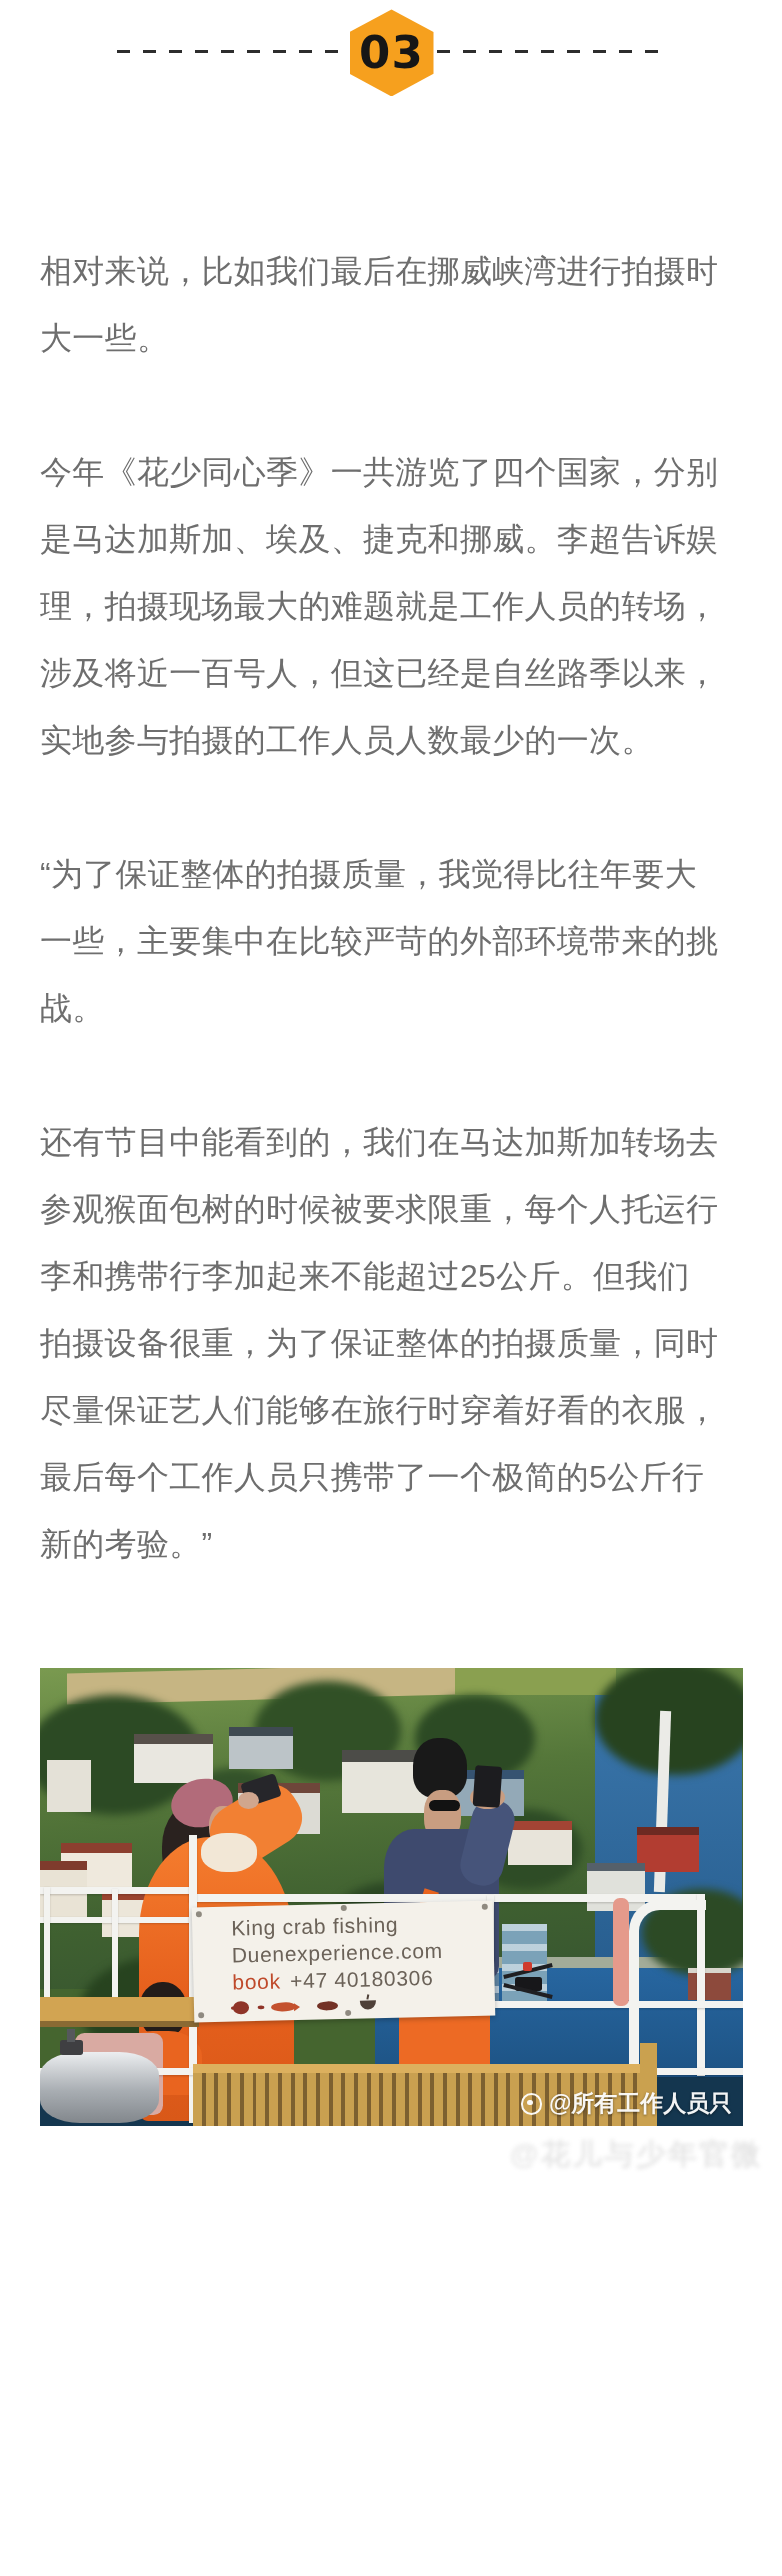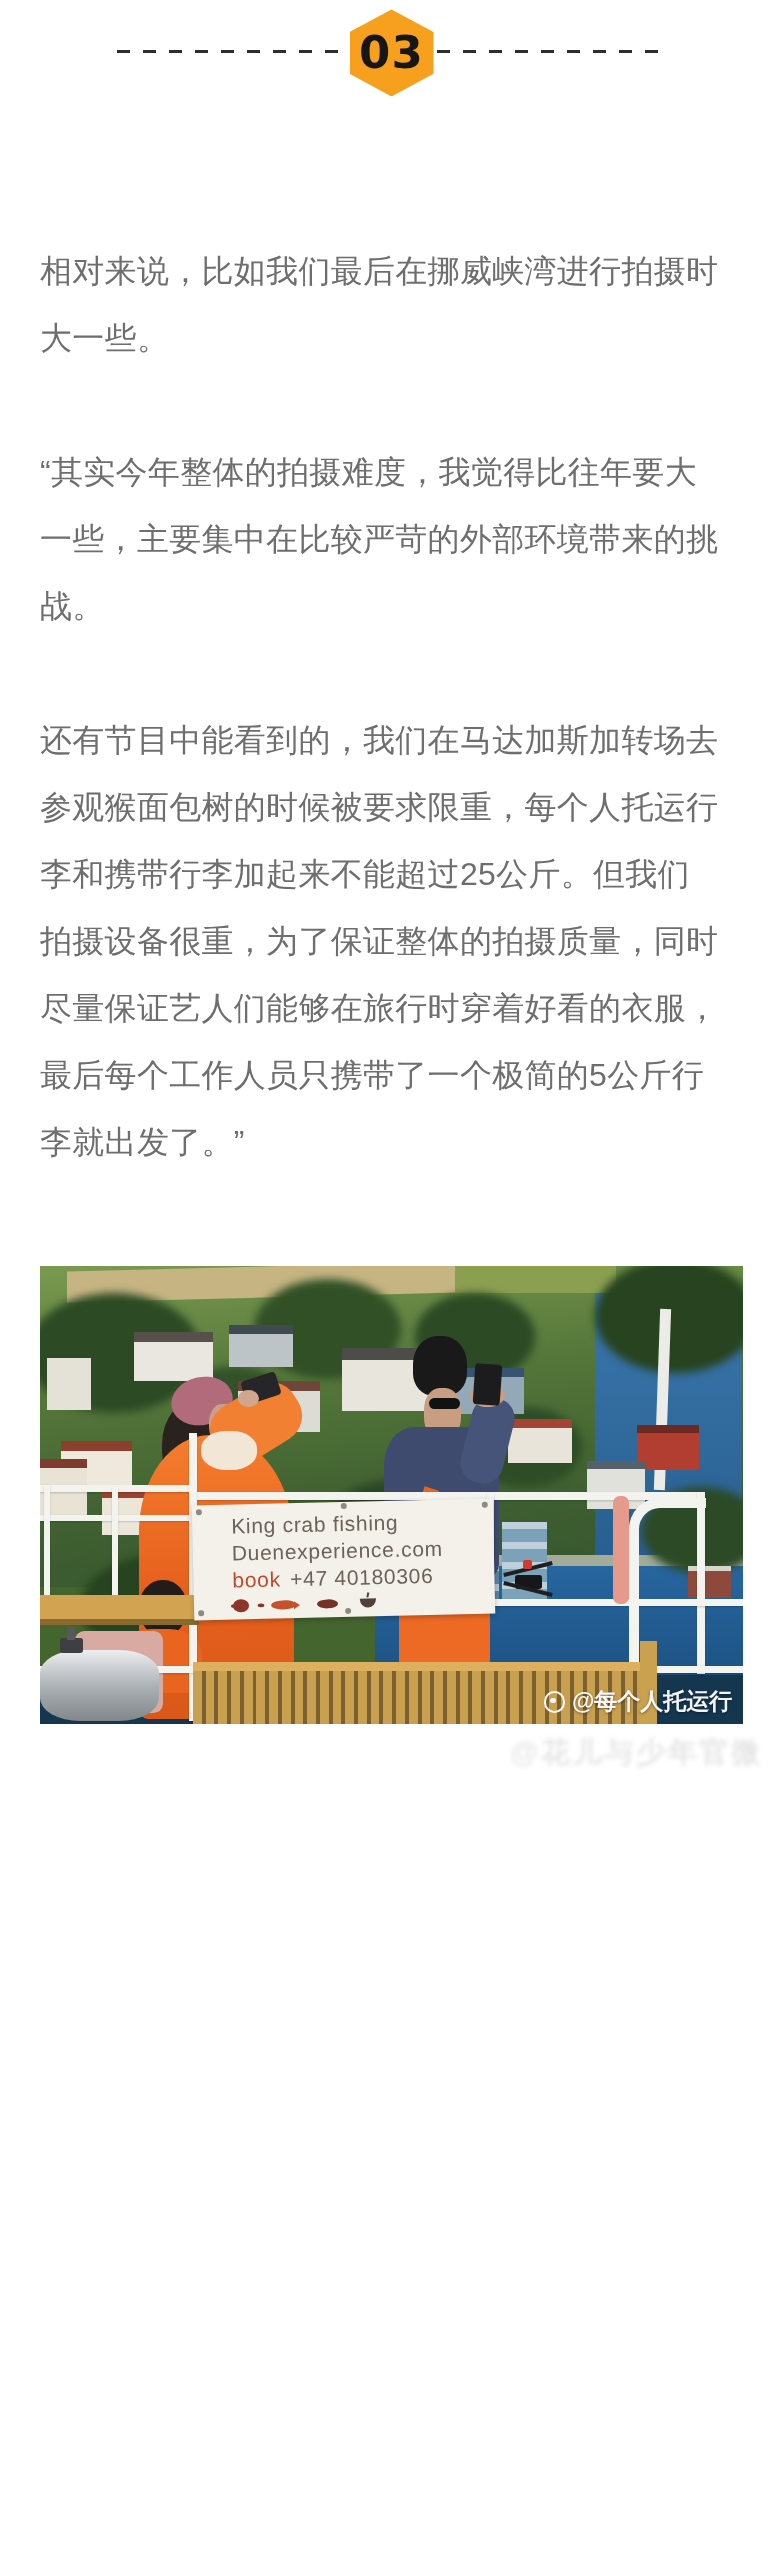--- a/index.html
+++ b/index.html
@@ -99,30 +99,35 @@
   <div class="dash dash-left"></div>
   <div class="hex">
     <span class="hex-num">03</span>
   </div>
   <div class="dash dash-right"></div>
 </header>
 
 <section class="article">
   <p class="para">相对来说，比如我们最后在挪威峡湾进行拍摄时
 大一些。</p>
-  <p class="para">“其实今年整体的拍摄难度，我觉得比往年要大
+  <p class="para">今年《花少同心季》一共游览了四个国家，分别
+是马达加斯加、埃及、捷克和挪威。李超告诉娱
+理，拍摄现场最大的难题就是工作人员的转场，
+涉及将近一百号人，但这已经是自丝路季以来，
+实地参与拍摄的工作人员人数最少的一次。</p>
+  <p class="para">“为了保证整体的拍摄质量，我觉得比往年要大
 一些，主要集中在比较严苛的外部环境带来的挑
 战。</p>
   <p class="para">还有节目中能看到的，我们在马达加斯加转场去
 参观猴面包树的时候被要求限重，每个人托运行
 李和携带行李加起来不能超过25公斤。但我们
 拍摄设备很重，为了保证整体的拍摄质量，同时
 尽量保证艺人们能够在旅行时穿着好看的衣服，
 最后每个工作人员只携带了一个极简的5公斤行
-李就出发了。”</p>
+新的考验。”</p>
 </section>
 
 <figure class="photo" style="margin-top:90px;">
 
   <div class="s" style="left:0;top:0;width:703px;height:321px;z-index:1;background:linear-gradient(175deg,#7a9a50 0%,#55773a 35%,#3f6030 70%,#365430 100%);"></div>
   <div class="s" style="left:27px;top:0;width:428px;height:31px;background:#c6b583;transform:skewY(-1.5deg);z-index:2;"></div>
   <div class="s" style="left:415px;top:0;width:161px;height:27px;background:#8aa050;z-index:2;"></div>
 
   <div class="s" style="left:555px;top:27px;width:147px;height:432px;z-index:3;background:linear-gradient(180deg,#3a76ab,#1d507f);"></div>
   <div class="s" style="left:335px;top:289px;width:368px;height:10.7px;background:#a3ac99;z-index:3;"></div>
@@ -225,18 +230,18 @@
     <div style="margin-top:5.4px;">
       <span class="ic ic-crab"></span>
       <span class="ic ic-fish1"></span>
       <span class="ic ic-fish2"></span>
       <span class="ic ic-bowl"></span>
     </div>
   </div>
 
   <div class="wm">
     <span class="wm-cam"></span>
-    <span>@每个人托运行</span>
+    <span>@所有工作人员只</span>
   </div>
 </figure>
 
 <div class="ghost">@花儿与少年官微</div>
 
 
 </body></html>

